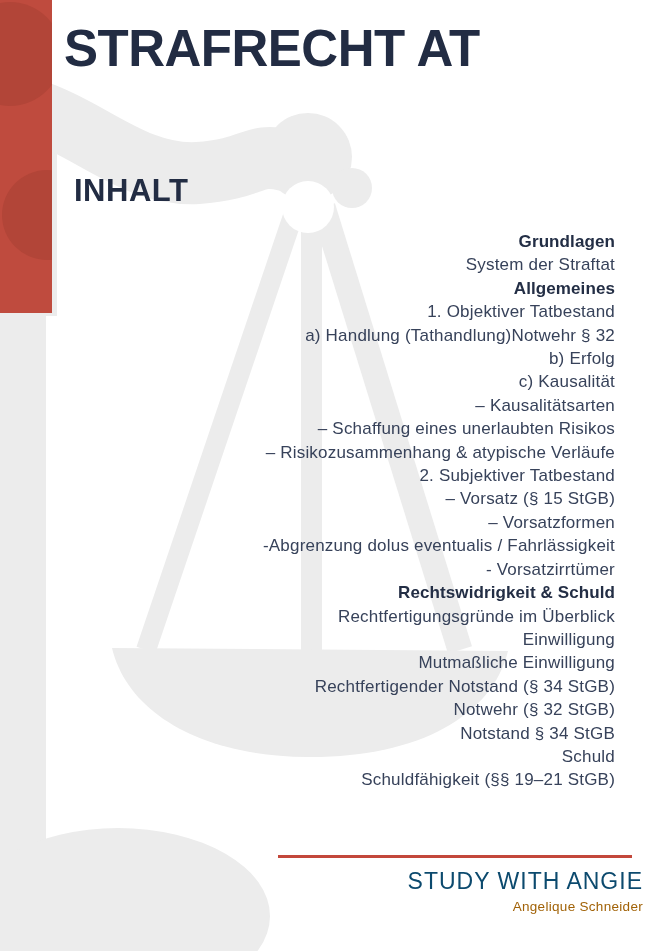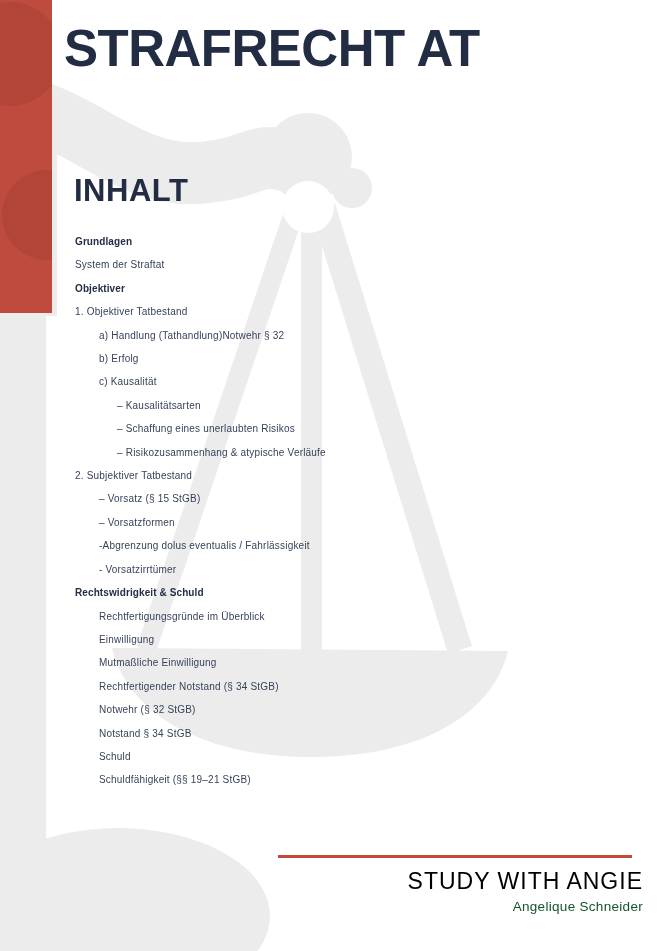--- a/index.html
+++ b/index.html
@@ -62,54 +62,55 @@
     z-index: 3;
     line-height: 1;
     letter-spacing: 0.5px;
   }
   
   .toc-list {
     position: absolute;
     left: 75px; top: 230px;
     width: 540px;
     z-index: 3;
-    font-size: 10px;
+    font-size: 17px;
     line-height: 23.4px;
     color: #37425a;
     letter-spacing: 0.2px;
+    text-align: right;
   }
   .toc-item { white-space: nowrap; }
   .toc-item.bold { font-weight: 700; color: #232e45; letter-spacing: 0.1px; }
   .toc-item.indent-1 { padding-left: 24px; }
   .toc-item.indent-2 { padding-left: 42px; }
   
   .footer-divider {
     position: absolute;
     left: 278px; top: 855px;
     width: 354px; height: 3px;
     background: #c3473b;
     z-index: 3;
   }
   .brand-name {
     position: absolute;
     right: 24px; top: 868px;
     font-size: 23px;
     font-weight: 400;
     letter-spacing: 1px;
-    color: #000000;
+    color: #0c4a6e;
     z-index: 3;
     white-space: nowrap;
   }
   .author-name {
     position: absolute;
     right: 24px; top: 899px;
     font-size: 13.5px;
     font-weight: 400;
     letter-spacing: 0.3px;
-    color: #14532d;
+    color: #a16207;
     z-index: 3;
     white-space: nowrap;
   }
 </style>
 </head>
 <body>
 
 <div class="page">
 
   <svg class="watermark" viewBox="0 0 667 951" xmlns="http://www.w3.org/2000/svg" aria-hidden="true">
@@ -139,21 +140,21 @@
     <div class="circ c1"></div>
     <div class="circ c2"></div>
   </div>
 
   <div class="page-title">STRAFRECHT AT</div>
   <div class="toc-heading">INHALT</div>
 
   <div class="toc-list">
       <div class="toc-item indent-0 bold">Grundlagen</div>
       <div class="toc-item indent-0">System der Straftat</div>
-      <div class="toc-item indent-0 bold">Objektiver</div>
+      <div class="toc-item indent-0 bold">Allgemeines</div>
       <div class="toc-item indent-0">1. Objektiver Tatbestand</div>
       <div class="toc-item indent-1">a) Handlung (Tathandlung)Notwehr § 32</div>
       <div class="toc-item indent-1">b) Erfolg</div>
       <div class="toc-item indent-1">c) Kausalität</div>
       <div class="toc-item indent-2">– Kausalitätsarten</div>
       <div class="toc-item indent-2">– Schaffung eines unerlaubten Risikos</div>
       <div class="toc-item indent-2">– Risikozusammenhang &amp; atypische Verläufe</div>
       <div class="toc-item indent-0">2. Subjektiver Tatbestand</div>
       <div class="toc-item indent-1">– Vorsatz (§ 15 StGB)</div>
       <div class="toc-item indent-1">– Vorsatzformen</div>

